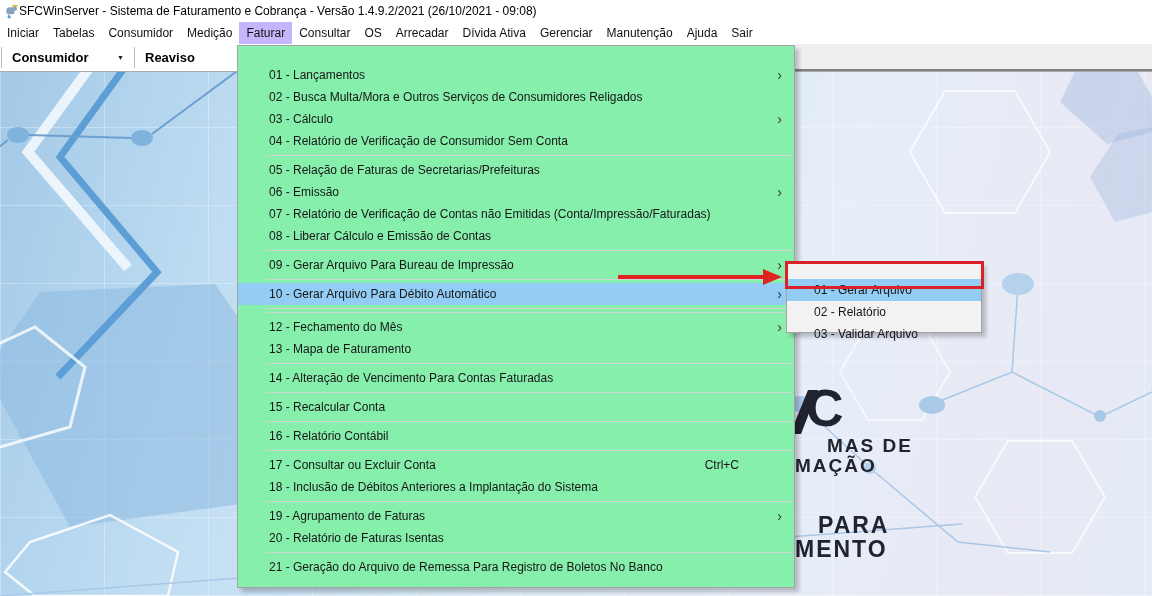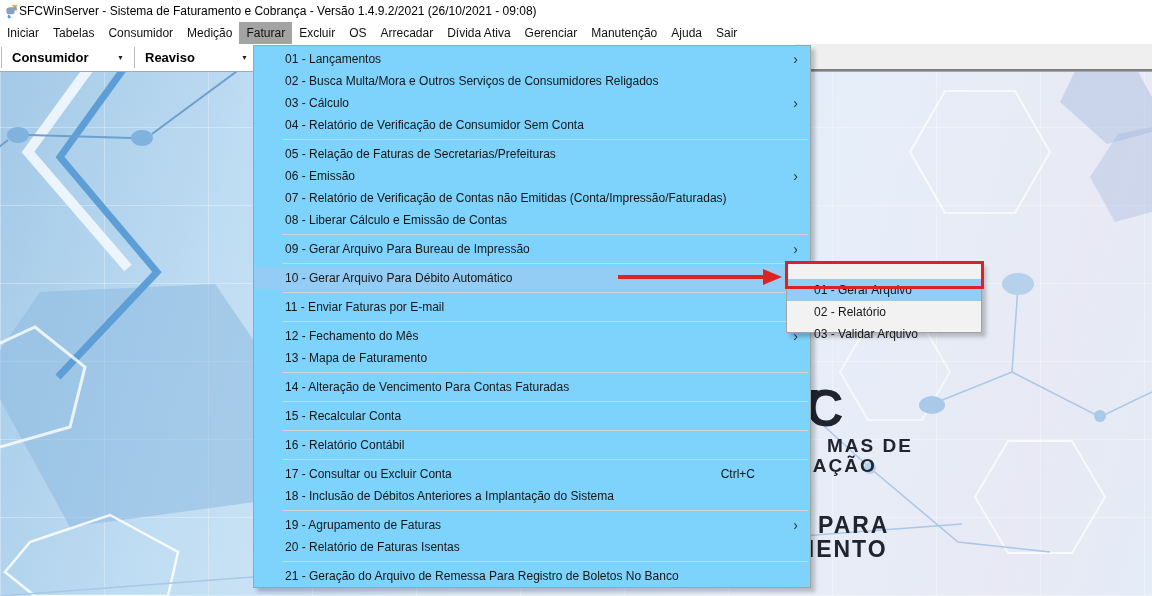--- a/index.html
+++ b/index.html
@@ -6,21 +6,21 @@
   .screen{position:relative;width:1152px;height:596px;overflow:hidden;background:#ffffff;
           font-family:"Liberation Sans",sans-serif;-webkit-font-smoothing:antialiased;}
   
   .titlebar{position:absolute;top:0;left:0;right:0;height:22px;background:#fff;display:flex;
             align-items:center;padding-left:4px;font-size:12px;color:#000;}
   .app-icon{display:inline-flex;width:15px;height:15px;}
   
   .menubar{position:absolute;top:22px;left:0;right:12px;height:22px;background:#fff;display:flex;
            align-items:stretch;font-size:12px;color:#111;}
   .mb-item{padding:4px 7px 3px 7px;white-space:nowrap;}
-  .mb-item.active{background:#a3a3a3;}
+  .mb-item.active{background:#c4b5fd;}
   
   .toolbar{position:absolute;top:44px;left:0;right:0;height:27px;background:#fff;
            border-bottom:1px solid #a9a9a9;display:flex;align-items:center;
            font-size:13px;font-weight:bold;color:#000;}
   .tb-sep{width:1px;height:21px;background:#b9b9b9;margin:0 1px;flex:0 0 auto;}
   .tb-drop{display:flex;align-items:center;justify-content:space-between;padding:0 9px;height:100%;}
   .tb-drop.w1{width:112px;} .tb-drop.w2{width:103px;}
   .caret{font-size:7px;color:#222;margin-left:6px;}
   .tb-clip{margin-left:12px;}
   .toolbar-right{position:absolute;top:44px;left:795px;right:0;height:25px;background:#efefef;
@@ -36,22 +36,22 @@
   .wm{position:absolute;inset:0;color:#20242e;pointer-events:none;}
   .wm>div{position:absolute;font-weight:bold;white-space:nowrap;}
   .wm-big{left:806px;top:306px;font-size:52px;letter-spacing:2px;}
   .wm-stroke{position:absolute;left:788px;top:316px;}
   .wm-l1{left:827px;top:363px;font-size:19px;letter-spacing:2px;}
   .wm-l2{left:795px;top:383px;font-size:19px;letter-spacing:2px;}
   .wm-l3{left:818px;top:440px;font-size:23px;letter-spacing:2px;}
   .wm-l4{left:795px;top:464px;font-size:23px;letter-spacing:2px;}
   
   .menu-popup{position:absolute;left:237px;top:45px;width:558px;height:543px;box-sizing:border-box;
-              background:#7dd3fc;border:1px solid #a3a3a3;box-shadow:4px 4px 4px rgba(0,0,0,.22);
-              padding-top:2px;z-index:10;font-size:12px;color:#161616;margin-left:16px;}
+              background:#86efac;border:1px solid #a3a3a3;box-shadow:4px 4px 4px rgba(0,0,0,.22);
+              padding-top:18px;z-index:10;font-size:12px;color:#161616;}
   .menu-item{height:22px;display:flex;align-items:center;padding-left:31px;position:relative;white-space:nowrap;}
   .menu-item.hl{background:#93cdf5;}
   .mi-short{position:absolute;right:55px;}
   .mi-arrow{position:absolute;right:12px;font-size:14px;line-height:1;color:#333;}
   .menu-sep{height:1px;background:#d4d4d4;margin:3px 2px 3px 28px;}
   
   .submenu-popup{position:absolute;left:786px;top:262px;width:196px;height:71px;box-sizing:border-box;
                  background:#f2f2f2;border:1px solid #a3a3a3;box-shadow:4px 4px 4px rgba(0,0,0,.22);
                  padding-top:16px;z-index:20;font-size:12px;color:#161616;}
   .sub-item{height:22px;display:flex;align-items:center;padding-left:27px;white-space:nowrap;}
@@ -77,21 +77,21 @@
     </span>
     <span class="title-text">SFCWinServer - Sistema de Faturamento e Cobrança - Versão 1.4.9.2/2021 (26/10/2021 - 09:08)</span>
   </div>
 
   <div class="menubar" id="menubar">
       <span class="mb-item">Iniciar</span>
       <span class="mb-item">Tabelas</span>
       <span class="mb-item">Consumidor</span>
       <span class="mb-item">Medição</span>
       <span class="mb-item active">Faturar</span>
-      <span class="mb-item">Excluir</span>
+      <span class="mb-item">Consultar</span>
       <span class="mb-item">OS</span>
       <span class="mb-item">Arrecadar</span>
       <span class="mb-item">Dívida Ativa</span>
       <span class="mb-item">Gerenciar</span>
       <span class="mb-item">Manutenção</span>
       <span class="mb-item">Ajuda</span>
       <span class="mb-item">Sair</span>
     </div>
 
   <div class="toolbar">
@@ -184,23 +184,20 @@
       <div class="menu-item">
         <span>09 - Gerar Arquivo Para Bureau de Impressão</span>
         <span class="mi-arrow">›</span>
       </div>
       <div class="menu-sep"></div>
       <div class="menu-item hl">
         <span>10 - Gerar Arquivo Para Débito Automático</span>
         <span class="mi-arrow">›</span>
       </div>
       <div class="menu-sep"></div>
-      <div class="menu-item">
-        <span>11 - Enviar Faturas por E-mail</span>
-      </div>
       <div class="menu-sep"></div>
       <div class="menu-item">
         <span>12 - Fechamento do Mês</span>
         <span class="mi-arrow">›</span>
       </div>
       <div class="menu-item">
         <span>13 - Mapa de Faturamento</span>
       </div>
       <div class="menu-sep"></div>
       <div class="menu-item">

